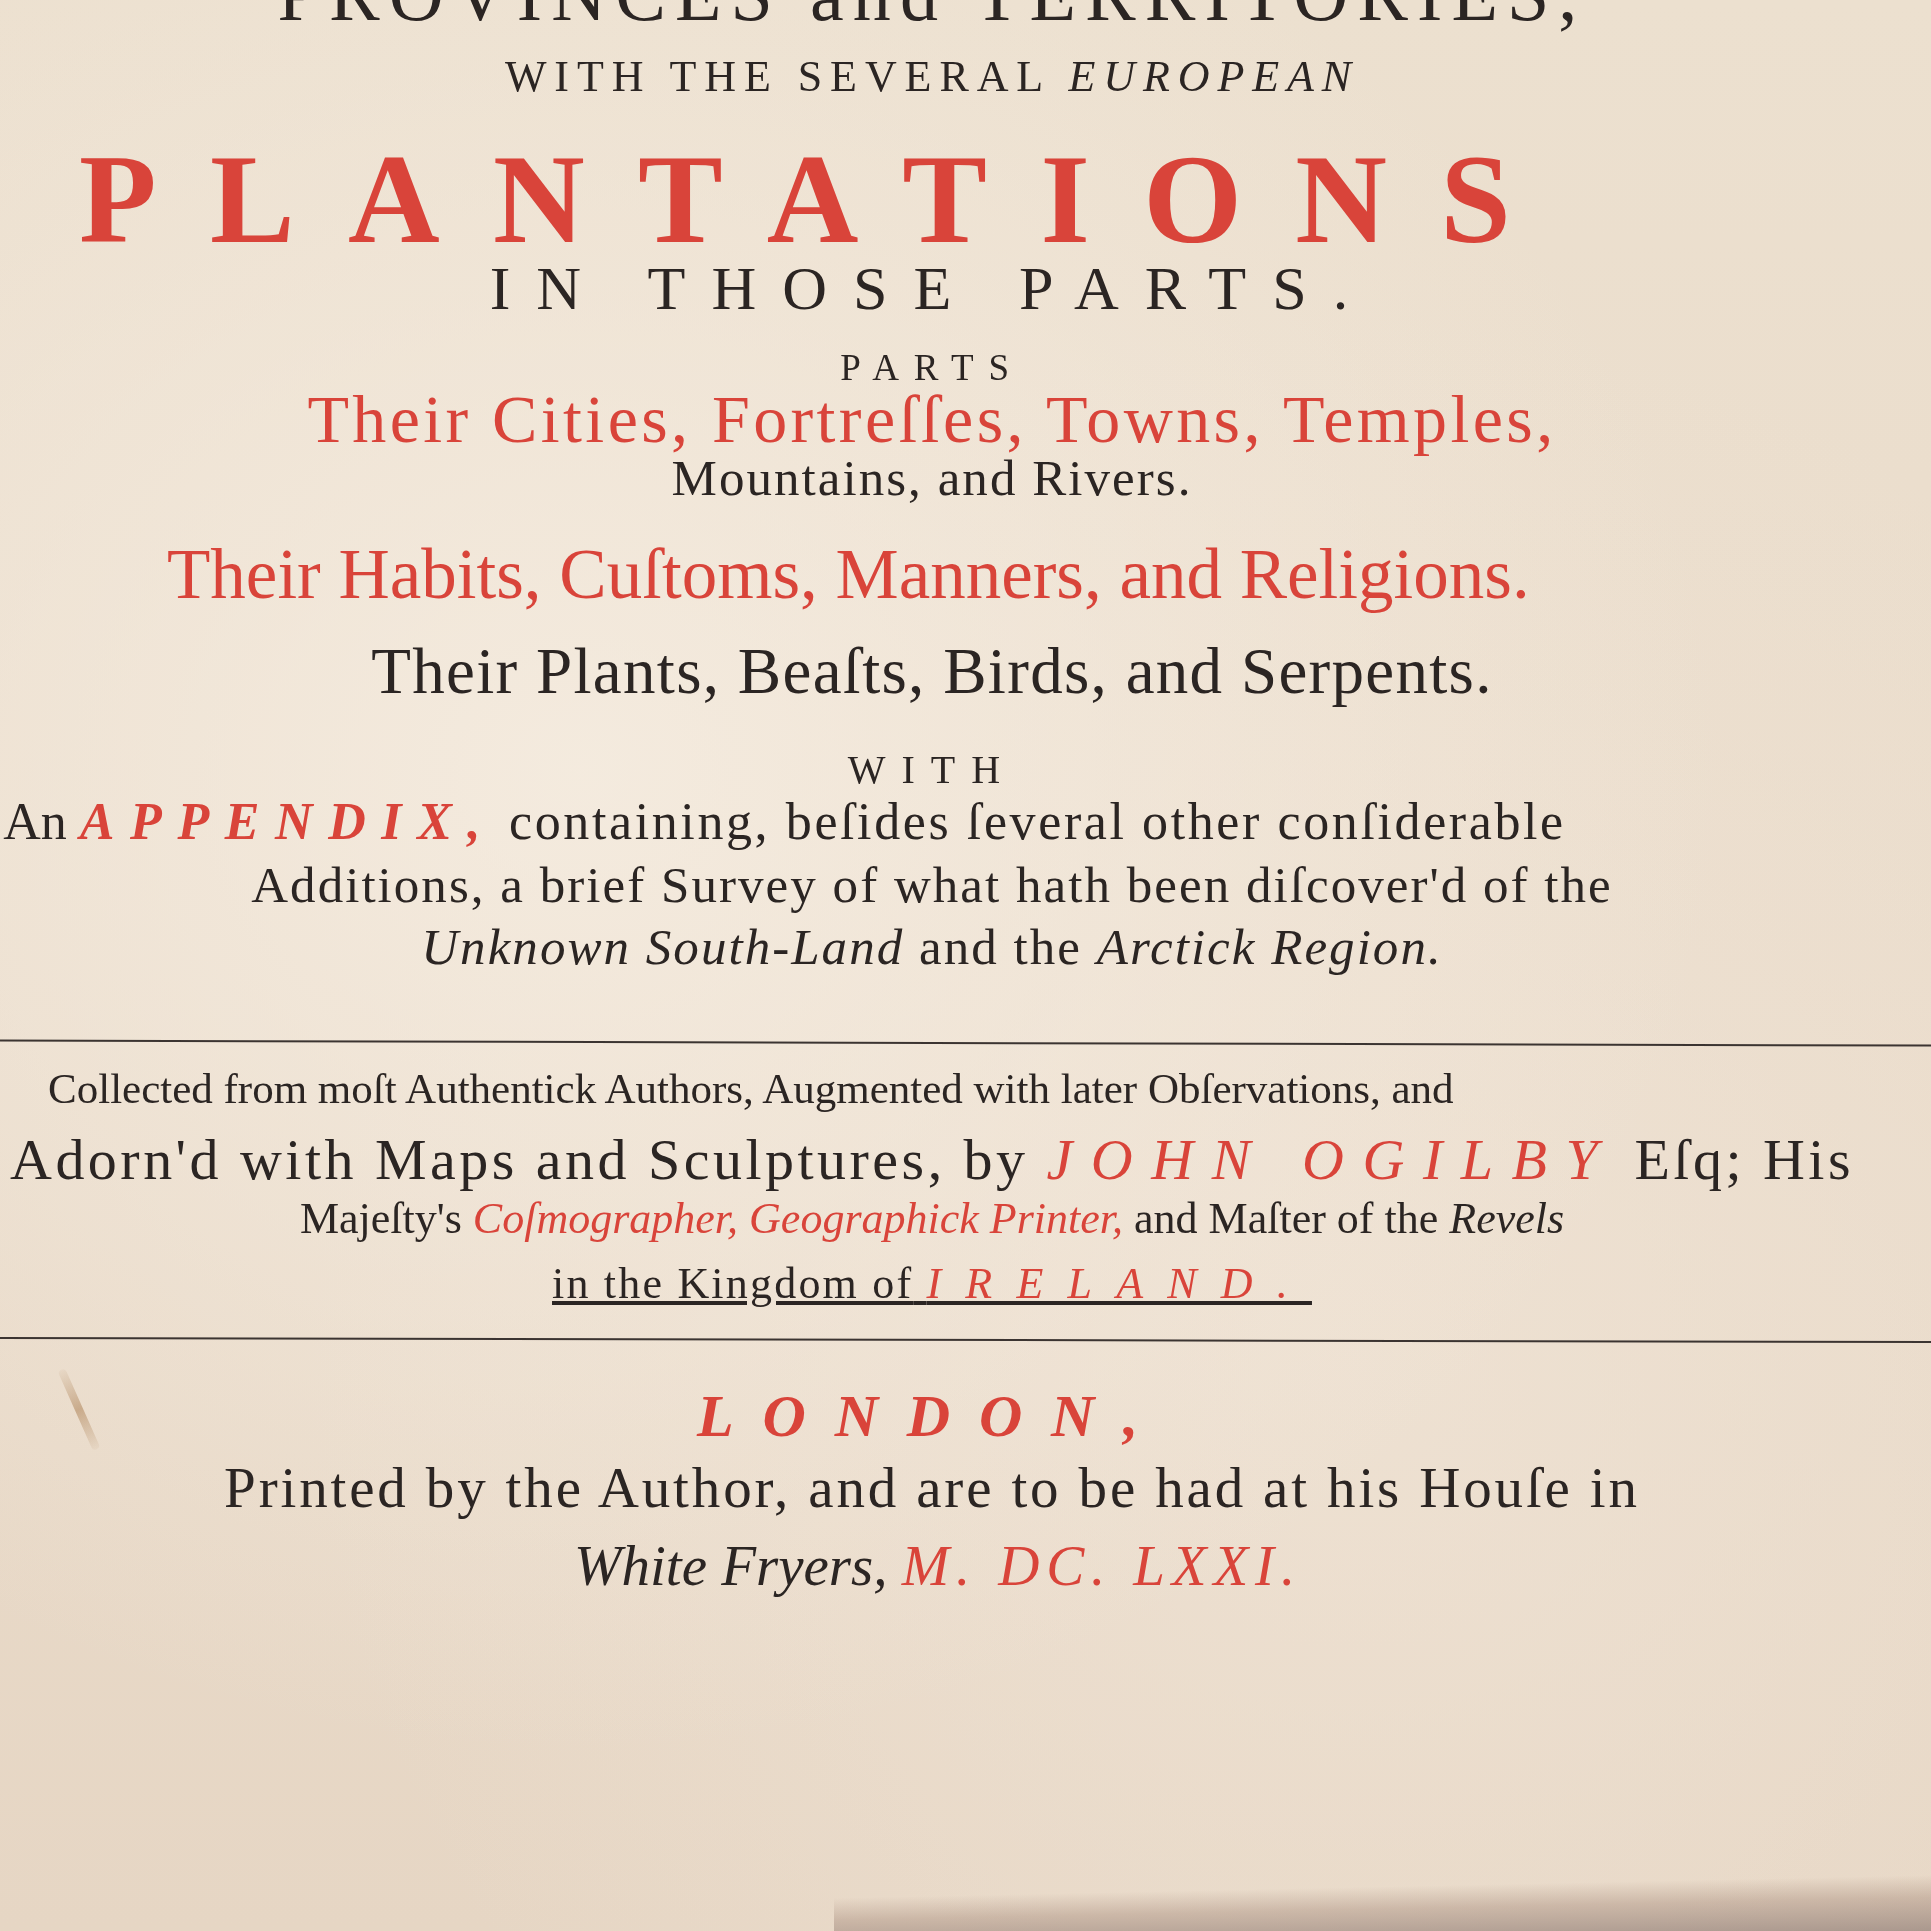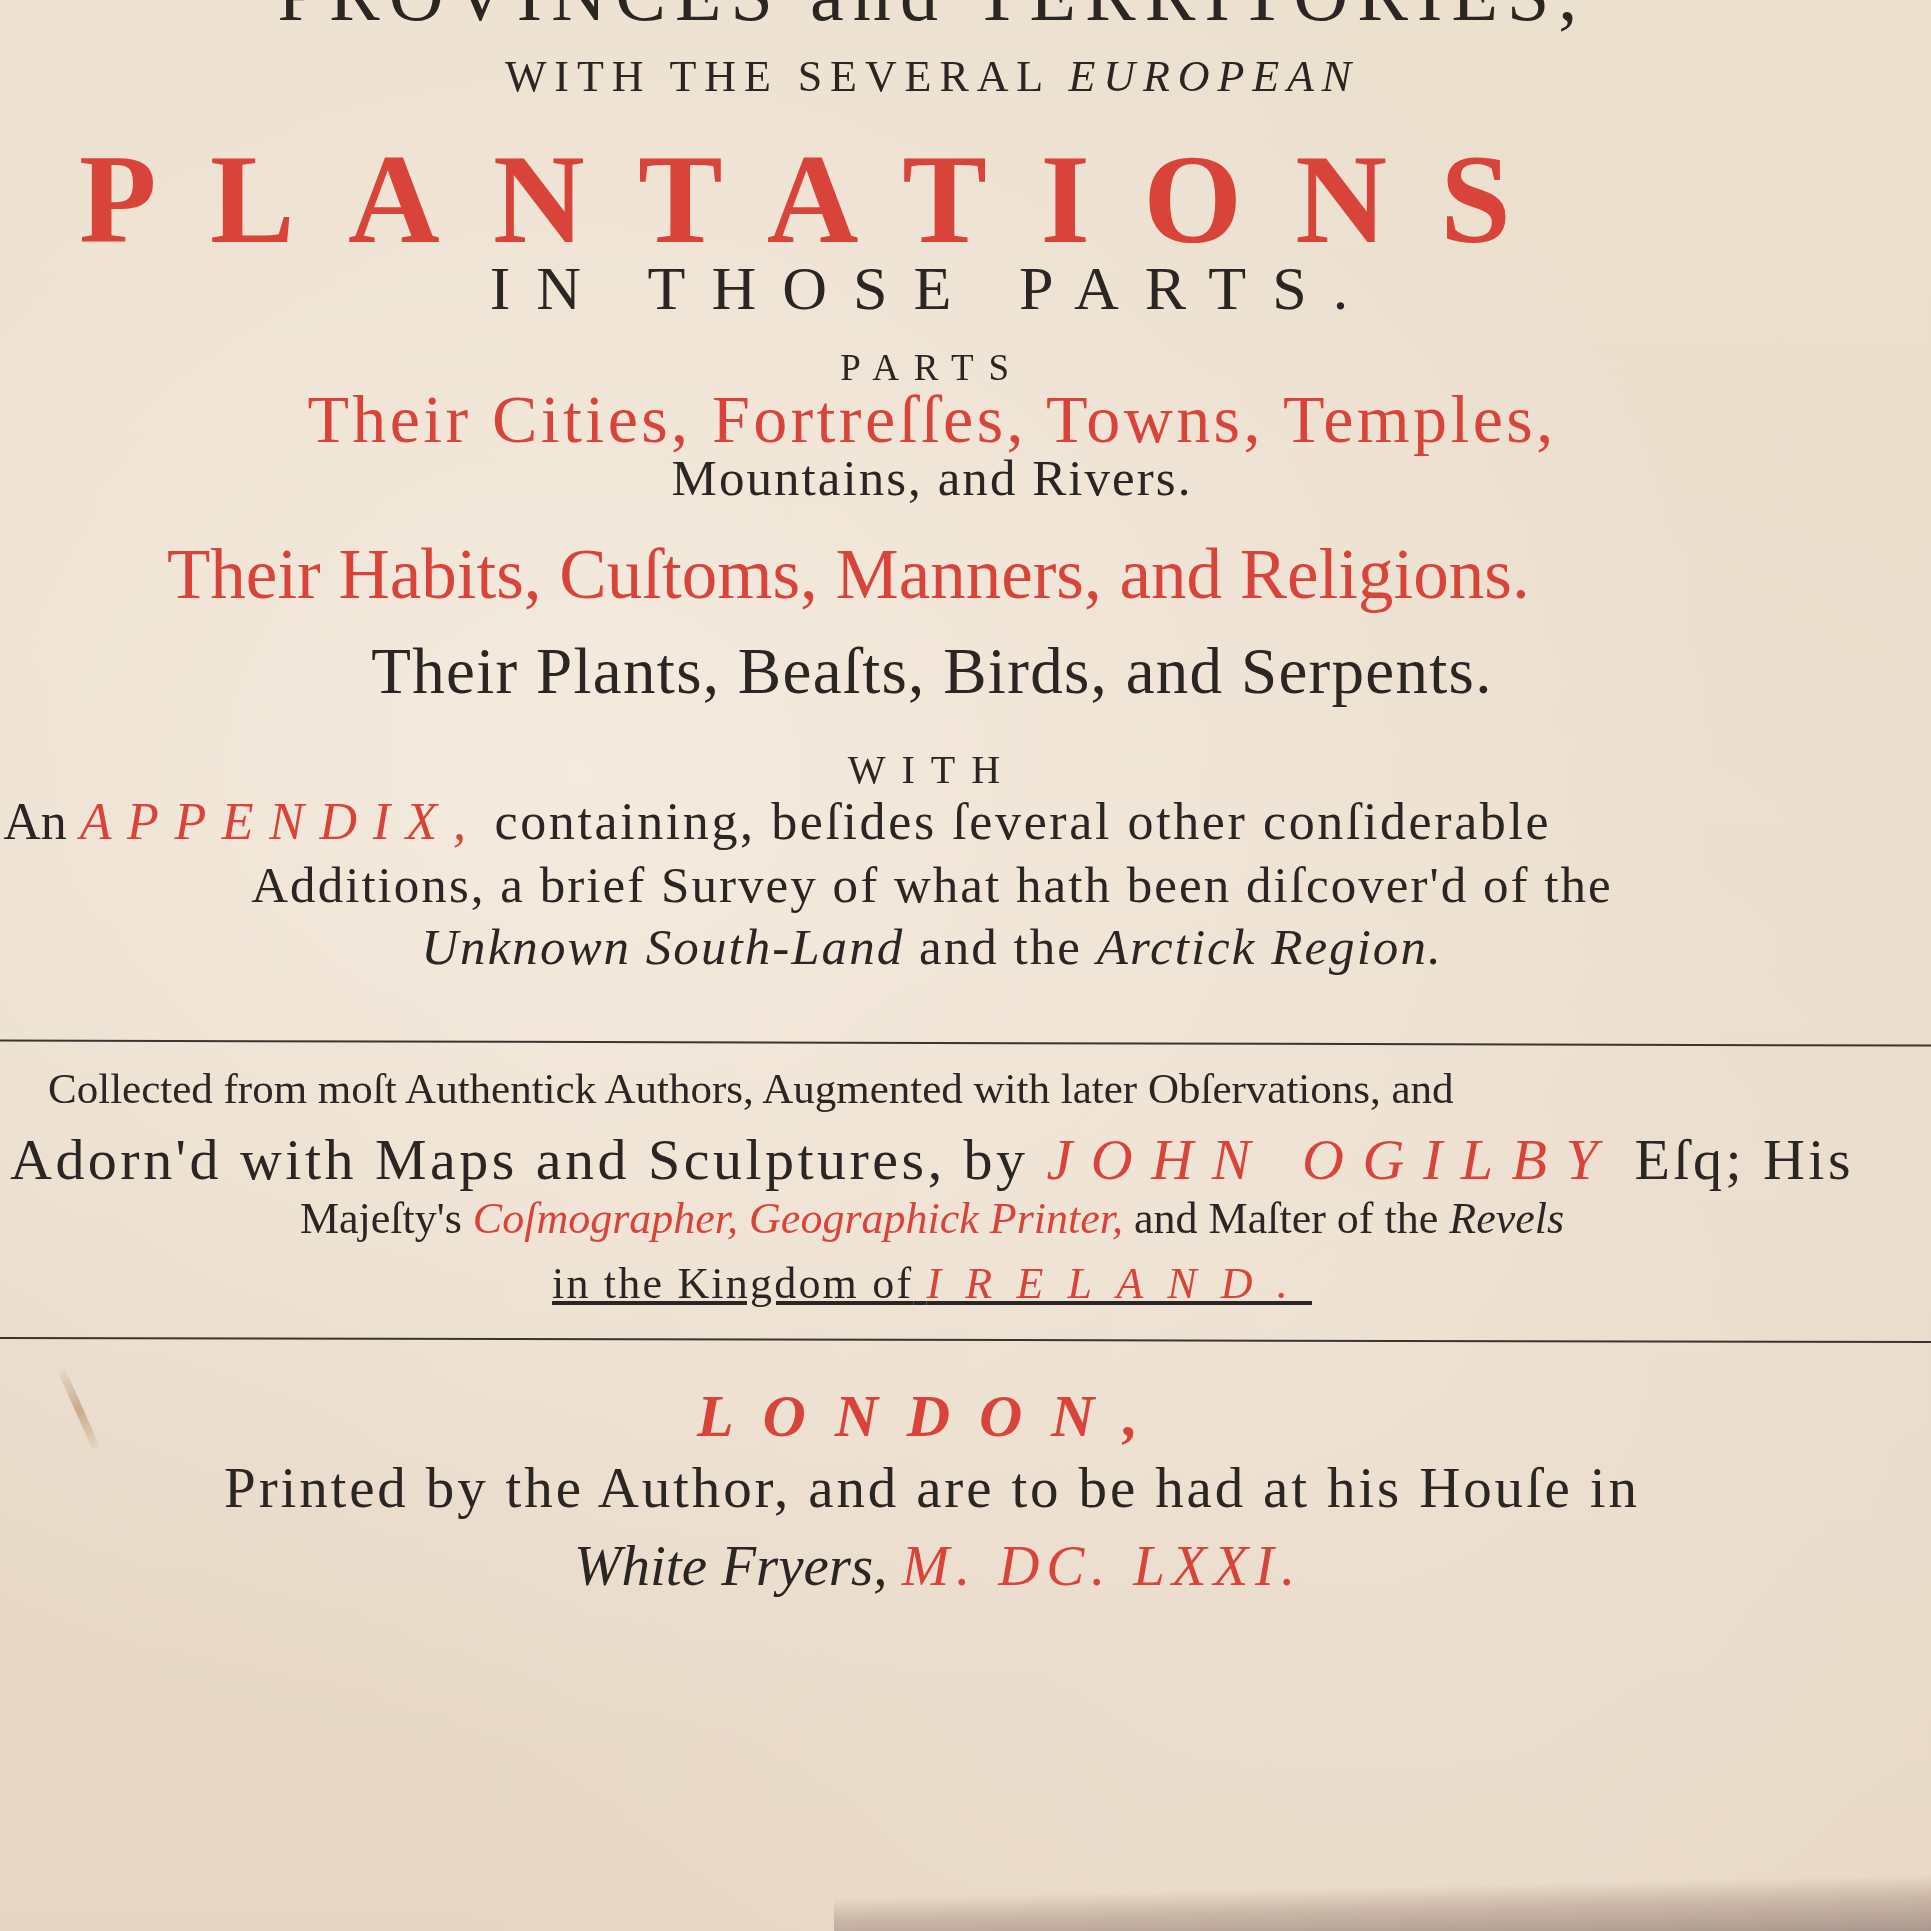--- a/index.html
+++ b/index.html
@@ -79,21 +79,21 @@
 <div id="l-mountains" class="line black">Mountains, and Rivers.</div>
 
 <div id="l-habits" class="line red">Their Habits, Cuſtoms, Manners, and Religions.</div>
 
 <div id="l-plants" class="line black">Their Plants, Beaſts, Birds, and Serpents.</div>
 
 <div id="l-with" class="line black">WITH</div>
 
 <div id="l-appendix" class="line black">
   <span>An</span>
-  <span class="red italic" style="letter-spacing:0.3em;font-weight:normal;">APPENDIX,</span>
+  <span class="red italic" style="letter-spacing:0.3em;font-weight:bold;">APPENDIX,</span>
   <span style="letter-spacing:0.05em;">containing, beſides ſeveral other conſiderable</span>
 </div>
 
 <div id="l-additions" class="line black">Additions, a brief Survey of what hath been diſcover'd of the</div>
 
 <div id="l-unknown" class="line black">
   <span class="italic">Unknown South-Land</span>
   <span>and the</span>
   <span class="italic">Arctick Region.</span>
 </div>

